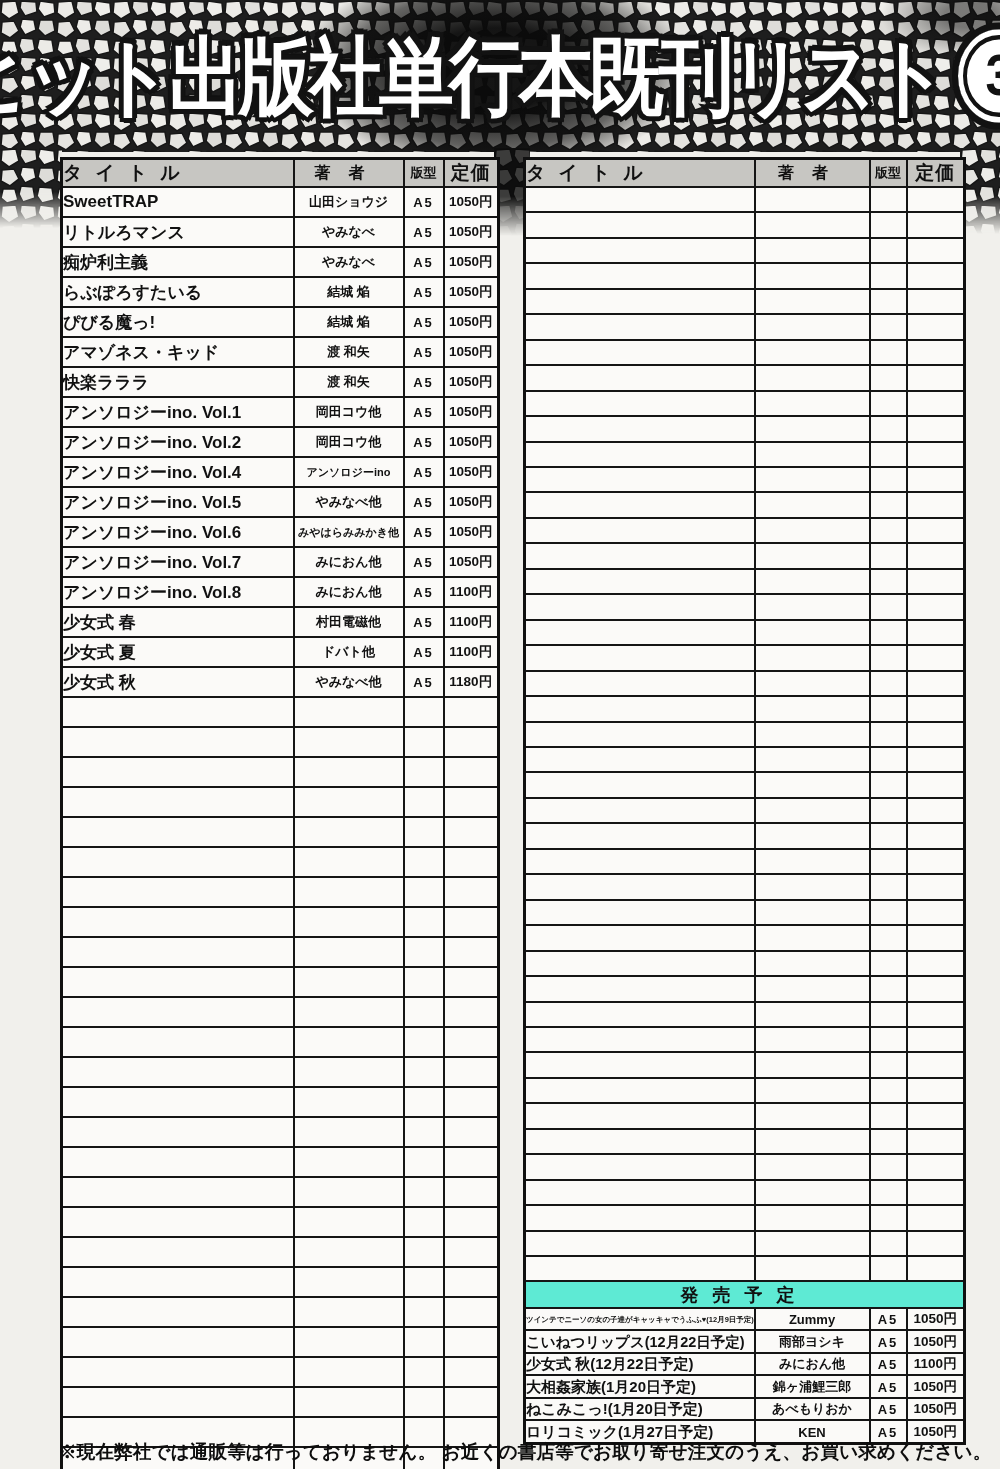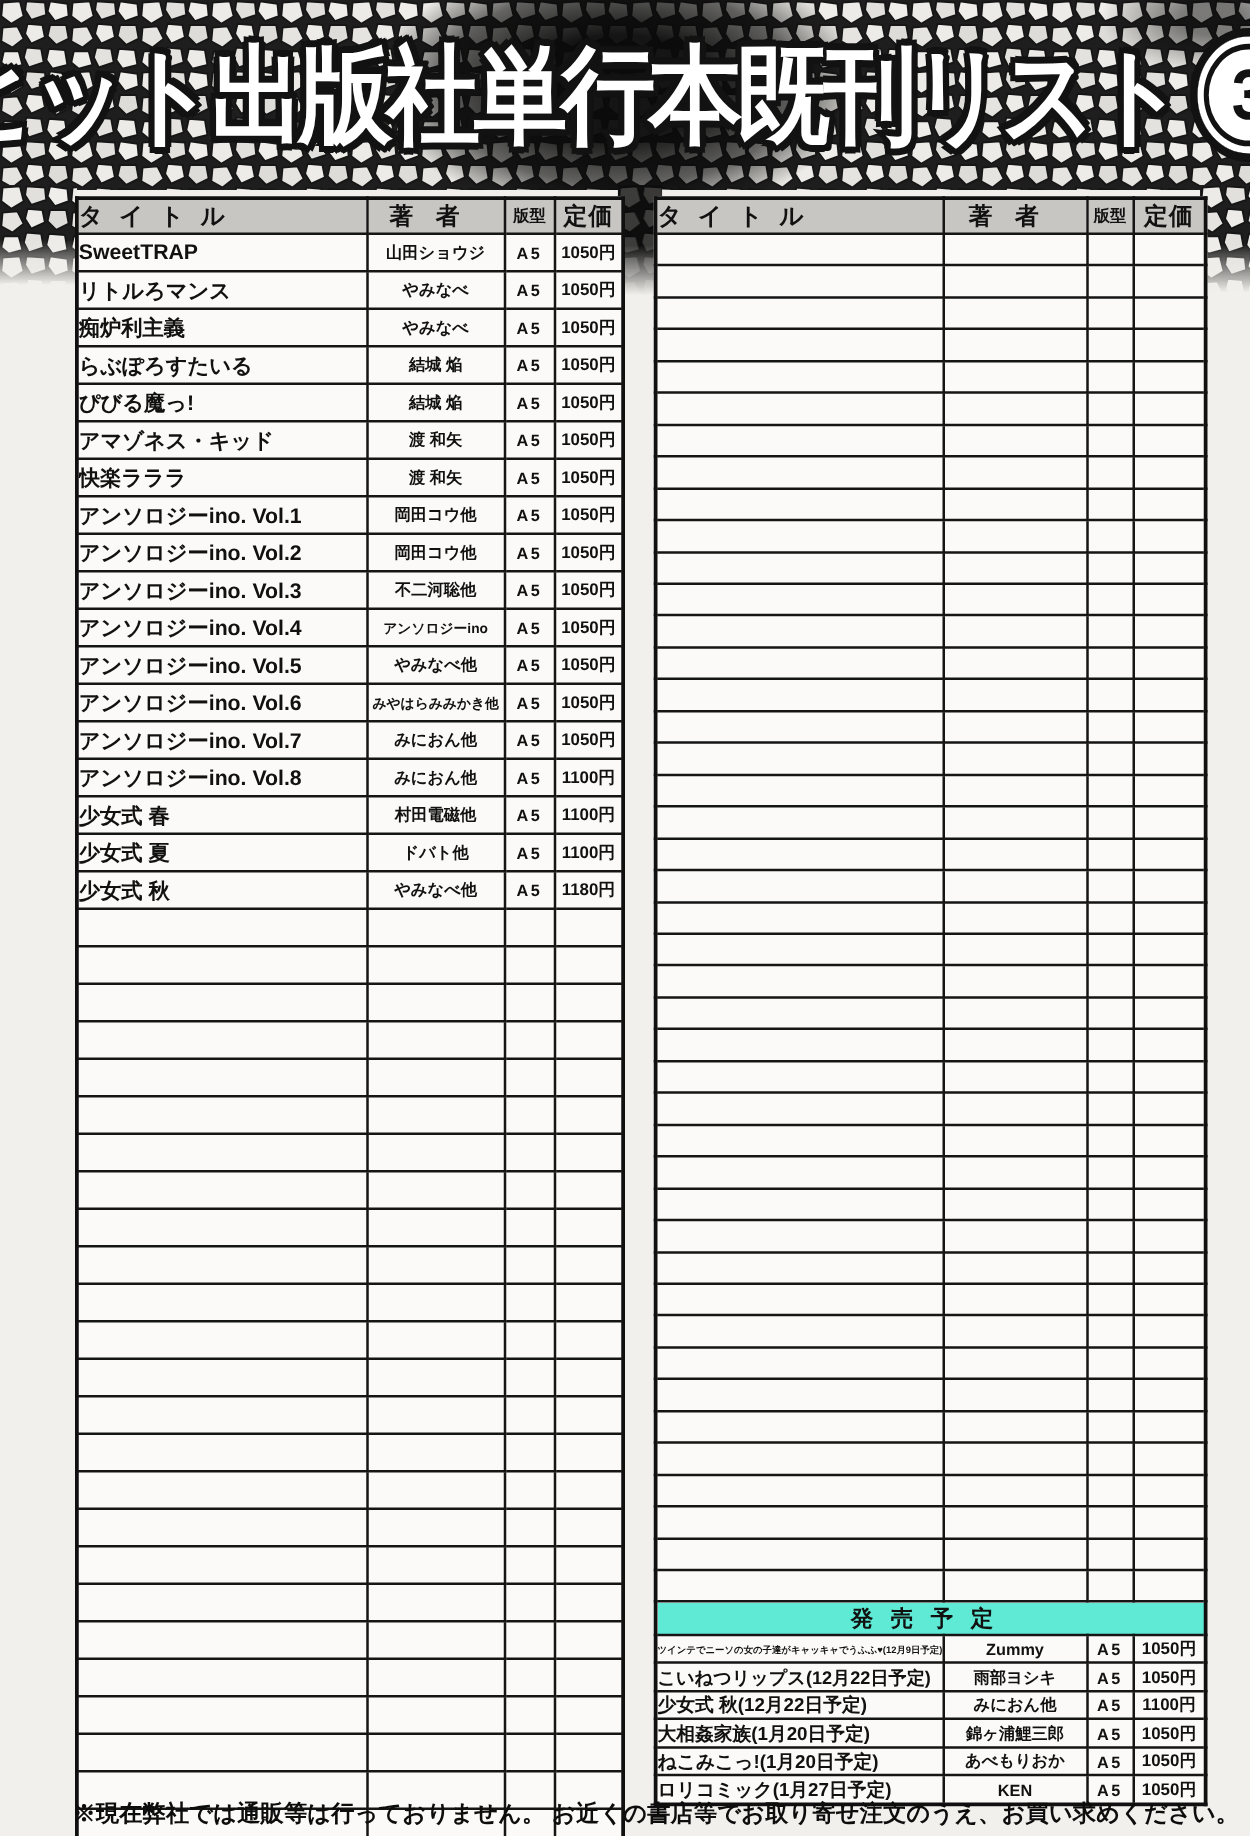--- a/index.html
+++ b/index.html
@@ -55,21 +55,21 @@
   .booklist th,.booklist td{
     border:2px solid #151515;overflow:hidden;padding:0;font-weight:bold;vertical-align:middle;
   }
   .booklist thead tr{height:26px;}
   .t-left tbody tr{height:30px;}
   .t-right tbody tr.empty{height:24.98px;}
   .t-right tbody tr.rel-head{height:25px;}
   .t-right tbody tr.release{height:16px;}
   .booklist th{background:#c7c6c2;}
   .h-title{text-align:left;padding-left:10px;font-size:19px;letter-spacing:13px;}
-  .h-author{text-align:center;font-size:19px;letter-spacing:18px;}
+  .h-author{text-align:center;font-size:16px;letter-spacing:18px;}
   .h-format{text-align:center;font-size:13px;letter-spacing:0;}
   .h-price{text-align:center;font-size:19px;letter-spacing:1px;}
   .c-title{text-align:left;padding-left:5px;font-size:17px;}
   .c-author{text-align:center;font-size:13px;}
   .c-format{text-align:center;font-size:13px;letter-spacing:2px;}
   .c-price{text-align:center;font-size:13.5px;}
   tr.release .c-title span{font-size:15px;}
   td.release-header{
     background:#5eead4;text-align:center;font-size:18px;letter-spacing:14px;
   }
@@ -192,26 +192,20 @@
           <td class="c-format"><span class="fit">A5</span></td>
           <td class="c-price"><span class="fit">1050円</span></td>
         </tr>
         <tr>
           <td class="c-title"><span class="fit">アンソロジーino. Vol.2</span></td>
           <td class="c-author"><span class="fit">岡田コウ他</span></td>
           <td class="c-format"><span class="fit">A5</span></td>
           <td class="c-price"><span class="fit">1050円</span></td>
         </tr>
         <tr>
-          <td class="c-title"><span class="fit">アンソロジーino. Vol.3</span></td>
-          <td class="c-author"><span class="fit">不二河聡他</span></td>
-          <td class="c-format"><span class="fit">A5</span></td>
-          <td class="c-price"><span class="fit">1050円</span></td>
-        </tr>
-        <tr>
           <td class="c-title"><span class="fit">アンソロジーino. Vol.4</span></td>
           <td class="c-author"><span class="fit" style="font-size: 11px;">アンソロジーino</span></td>
           <td class="c-format"><span class="fit">A5</span></td>
           <td class="c-price"><span class="fit">1050円</span></td>
         </tr>
         <tr>
           <td class="c-title"><span class="fit">アンソロジーino. Vol.5</span></td>
           <td class="c-author"><span class="fit">やみなべ他</span></td>
           <td class="c-format"><span class="fit">A5</span></td>
           <td class="c-price"><span class="fit">1050円</span></td>

